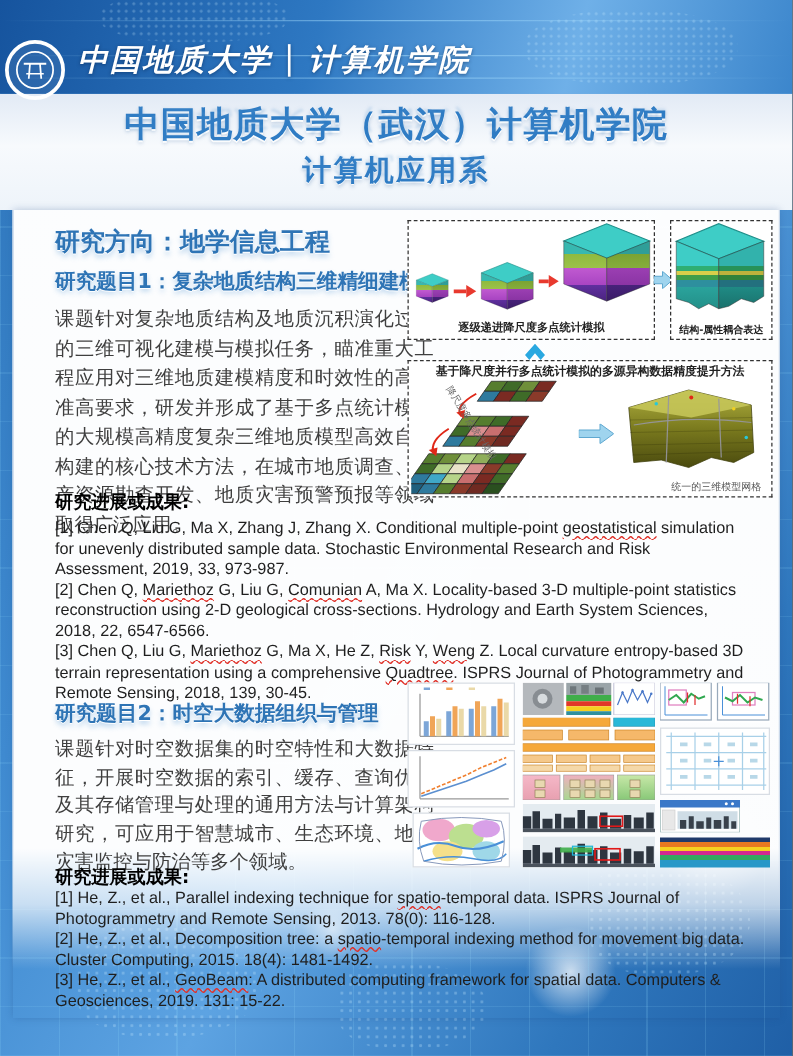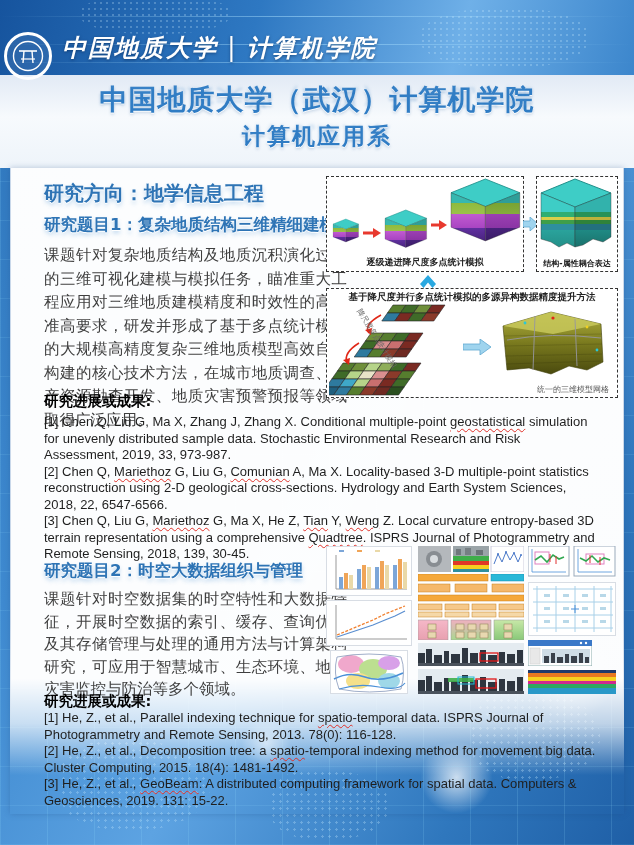--- a/index.html
+++ b/index.html
@@ -329,21 +329,21 @@
             <circle cx="102" cy="44" r="1.4" fill="#28c8d8"></circle>
         </svg>
         <div class="grid-caption">统一的三维模型网格</div>
       </div>
     </div>
 
     <div class="results-label results1">研究进展或成果:</div>
     <div class="ref-list refs1">
         <p>[1] Chen Q, Liu G, Ma X, Zhang J, Zhang X. Conditional multiple-point <span class="misspell">geostatistical</span> simulation for unevenly distributed sample data. Stochastic Environmental Research and Risk Assessment, 2019, 33, 973-987.</p>
         <p>[2] Chen Q, <span class="misspell">Mariethoz</span> G, Liu G, <span class="misspell">Comunian</span> A, Ma X. Locality-based 3-D multiple-point statistics reconstruction using 2-D geological cross-sections. Hydrology and Earth System Sciences, 2018, 22, 6547-6566.</p>
-        <p>[3] Chen Q, Liu G, <span class="misspell">Mariethoz</span> G, Ma X, He Z, <span class="misspell">Tian</span> Y, <span class="misspell">Weng</span> Z. Local curvature entropy-based 3D terrain representation using a comprehensive <span class="misspell">Quadtree</span>. ISPRS Journal of Photogrammetry and Remote Sensing, 2018, 139, 30-45.</p>
+        <p>[3] Chen Q, Liu G, <span class="misspell">Mariethoz</span> G, Ma X, He Z, <span class="misspell">Risk</span> Y, <span class="misspell">Weng</span> Z. Local curvature entropy-based 3D terrain representation using a comprehensive <span class="misspell">Quadtree</span>. ISPRS Journal of Photogrammetry and Remote Sensing, 2018, 139, 30-45.</p>
       </div>
 
     <div class="h-blue h-topic2">研究题目2：时空大数据组织与管理</div>
     <div class="body-text body2">课题针对时空数据集的时空特性和大数据特征，开展时空数据的索引、缓存、查询优化及其存储管理与处理的通用方法与计算架构研究，可应用于智慧城市、生态环境、地质灾害监控与防治等多个领域。</div>
 
     <div class="collage">
 
       <div class="thumb" style="left:2px;top:0;width:86px;height:50px;">
         <svg width="84" height="48" viewBox="0 0 84 48">
           <rect x="12" y="3" width="5" height="2" fill="#7ca6d8"></rect>

